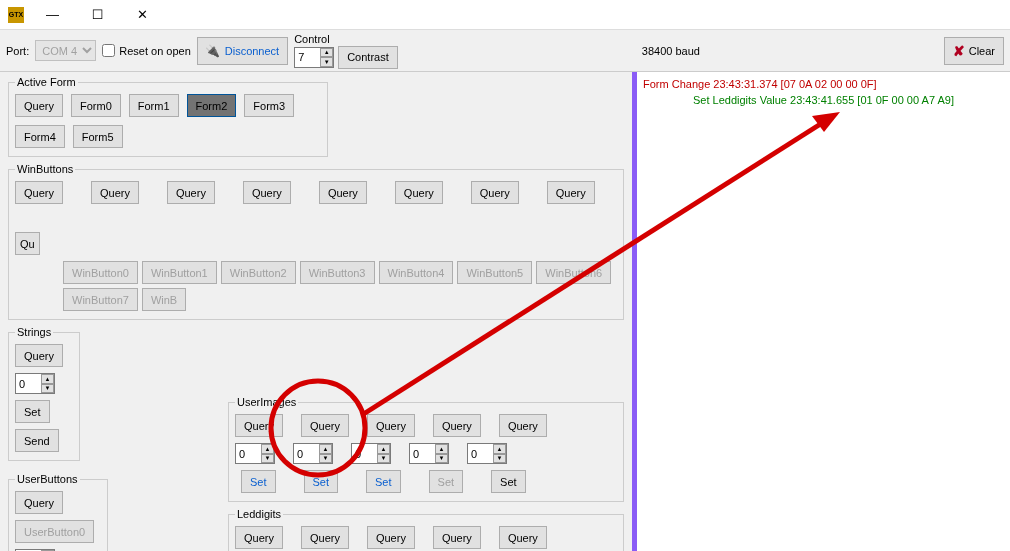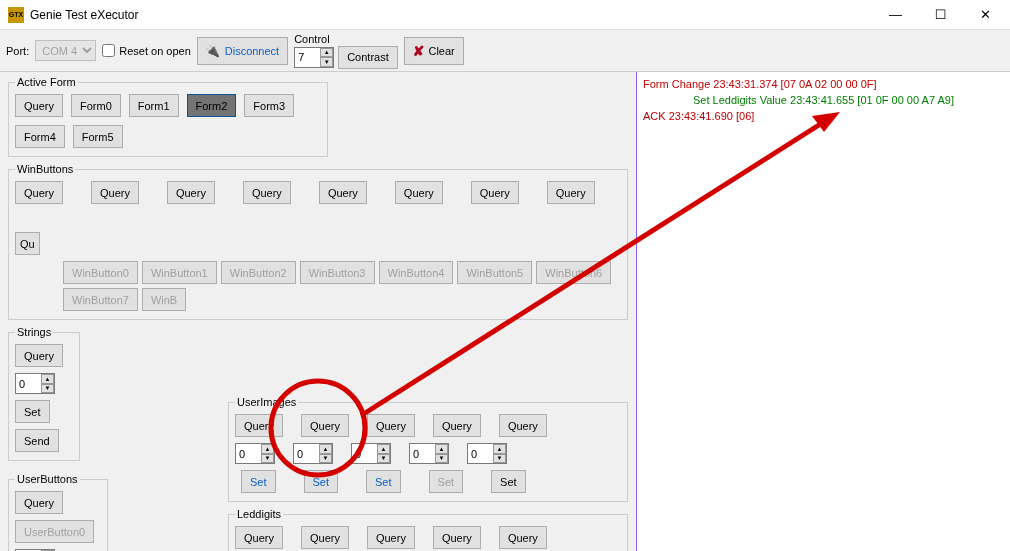--- a/index.html
+++ b/index.html
@@ -15,21 +15,21 @@
 .btn { background: #e1e1e1; border: 1px solid #adadad; height: 23px; padding: 0 8px; display: inline-flex; align-items: center; gap: 4px; cursor: pointer; font-size: 11px; }
 .btn.blue { color: #0a5fcf; }
 .btn.disabled { color: #a0a0a0; }
 .btn.active { background: #737373; border-color: #005499; }
 .btn.big { height: 28px; padding: 0 8px; font-size: 12px; }
 .toolbar .spacer { flex: 1; text-align: center; }
 .ctrlgrp { display:flex; flex-direction:column; gap:1px; }
 .ctrlgrp .lbl { font-size:11px; }
 .ctrlrow { display:flex; gap:4px; align-items:center; }
 .main { display: flex; height: calc(100% - 72px); }
-.left { width: 637px; background: #f0f0f0; border-right: 1px solid #8b5cf6; padding: 4px 8px; overflow: hidden; position: relative; }
+.left { width: 637px; background: #f0f0f0; border-right: 5px solid #8b5cf6; padding: 4px 8px; overflow: hidden; position: relative; }
 .right { flex: 1; background: #fff; padding: 4px 6px; font-family: "Courier New", monospace; font-size: 12px; line-height: 16px; font-weight: normal; }
 fieldset { border: 1px solid #ccc; padding: 6px 6px 8px 6px; margin-bottom: 6px; background: #f0f0f0; }
 fieldset legend { font-size: 11px; padding: 0 2px; }
 .row { display: flex; gap: 8px; flex-wrap: wrap; }
 .spin { position: relative; display: inline-flex; }
 .spin input { width: 40px; height: 21px; border: 1px solid #7a7a7a; padding: 0 14px 0 3px; font-size: 11px; }
 .spin .arrows { position: absolute; right: 1px; top: 1px; width: 13px; height: 19px; display: flex; flex-direction: column; }
 .spin .arrows span { flex:1; background: #e1e1e1; border: 1px solid #999; font-size: 6px; display:flex; align-items:center; justify-content:center; line-height:1; }
 .col { display:flex; flex-direction:column; gap:6px; align-items:center; }
 .lower { display:flex; gap:20px; margin-top:4px; }
@@ -40,21 +40,20 @@
 .logline.green { color: #008000; text-align: center; }
 svg.annot { position: absolute; top:0; left:0; width:1010px; height:551px; pointer-events:none; }
 .xicon { color:#b00020; font-weight:bold; font-size:14px; }
 .plugicon::before { content:"🔌"; font-size:12px; }
 </style>
 </head>
 <body>
 
 <div class="titlebar">
   <div class="icon">GTX</div>
-  <div class="title">Genie Test eXecutor</div>
   <div class="winbtn">—</div>
   <div class="winbtn">☐</div>
   <div class="winbtn">✕</div>
 </div>
 
 <div class="toolbar">
   <label>Port:</label>
   <select class="combo" disabled="">
     <option>COM 4</option>
   </select>
@@ -72,20 +71,21 @@
       <div class="spin">
         <input type="text" value="7" style="">
         <div class="arrows">
             <span>▲</span>
             <span>▼</span>
           </div>
       </div>
       <button class="btn">Contrast</button>
     </div>
   </div>
+  <div class="spacer">38400 baud</div>
   <button class="btn big">
     <span class="xicon">✘</span>
     <span>Clear</span>
   </button>
 </div>
 
 <div class="main">
   <div class="left">
 
     <fieldset style="width:320px;">
@@ -242,21 +242,20 @@
           </div>
 
         </fieldset>
       </div>
     </div>
 
   </div>
   <div class="right">
     <div class="logline red">Form Change 23:43:31.374 [07 0A 02 00 00 0F]</div>
     <div class="logline green">Set Leddigits Value 23:43:41.655 [01 0F 00 00 A7 A9]</div>
-    <div class="logline red">ACK 23:43:41.690 [06]</div>
   </div>
 </div>
 
 <svg class="annot">
   <circle cx="318" cy="428" r="47" stroke="#d40000" stroke-width="5" fill="none"></circle>
   <line x1="362" y1="415" x2="830" y2="118" stroke="#d40000" stroke-width="5"></line>
   <polygon points="840,112 812,116 824,132" fill="#d40000"></polygon>
 </svg>
 
 </body></html>

